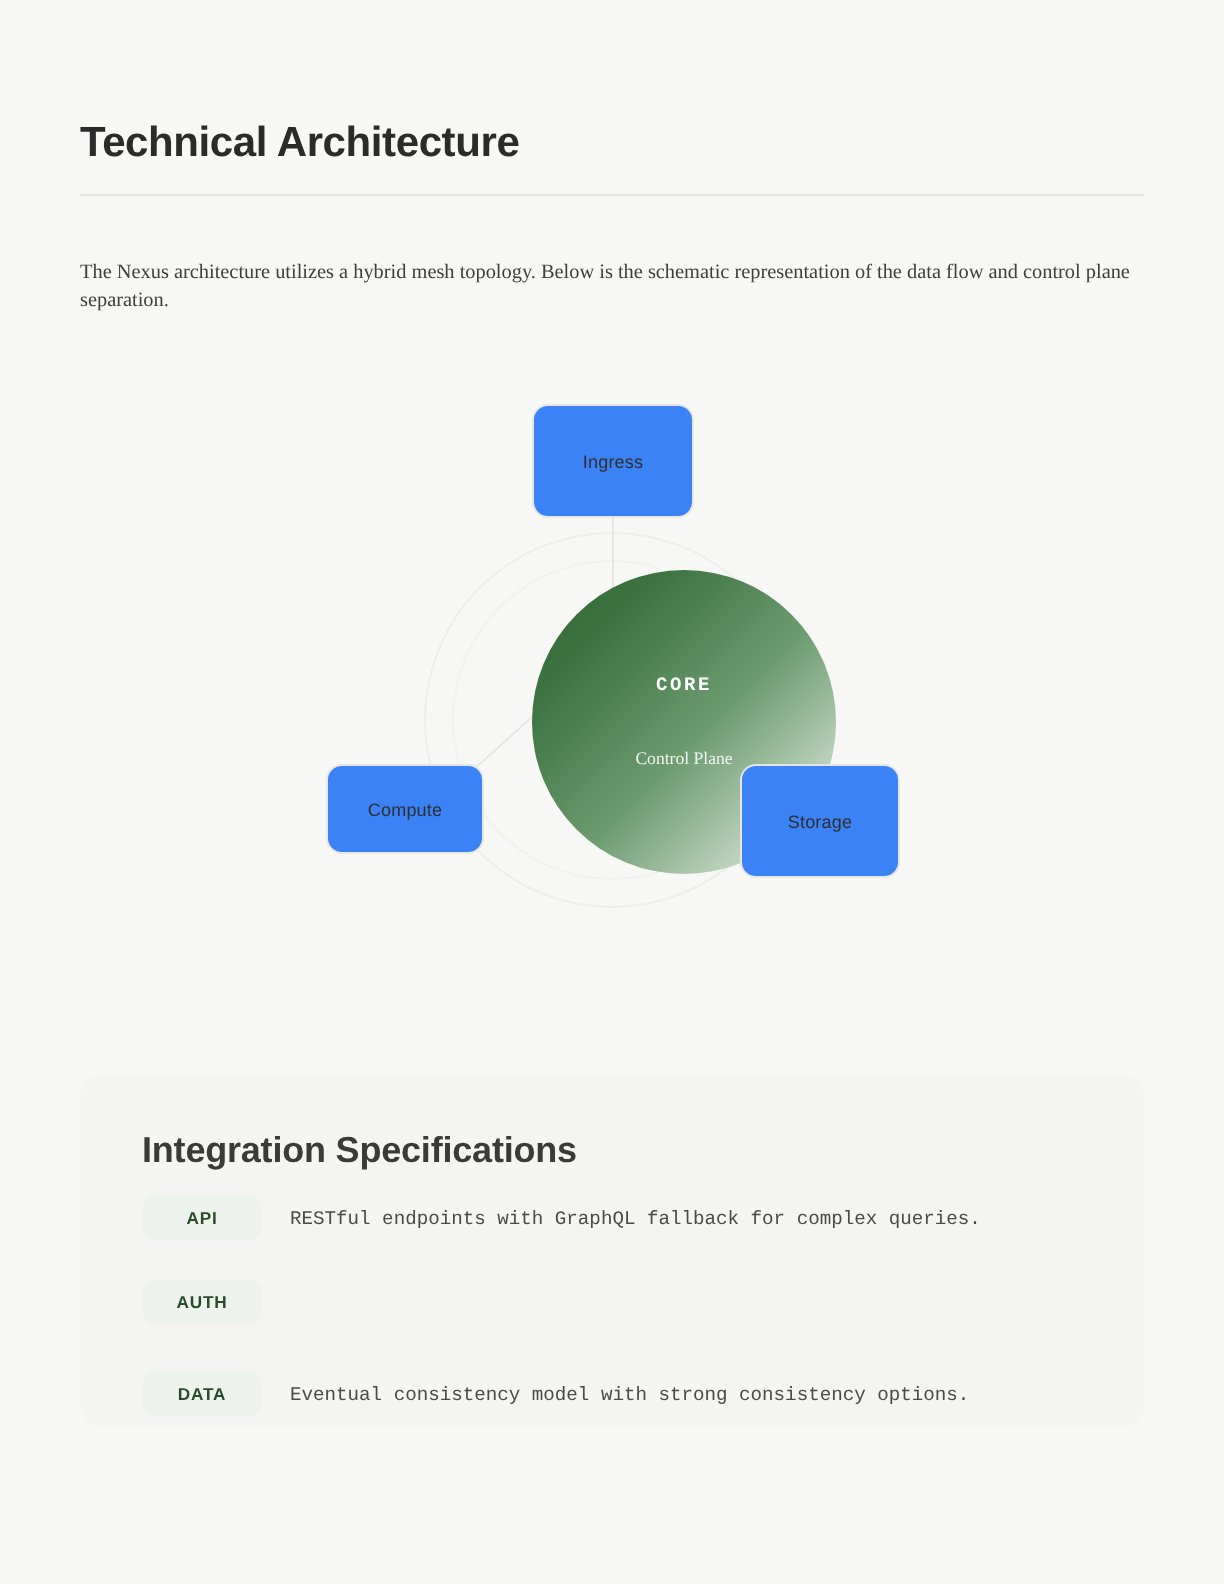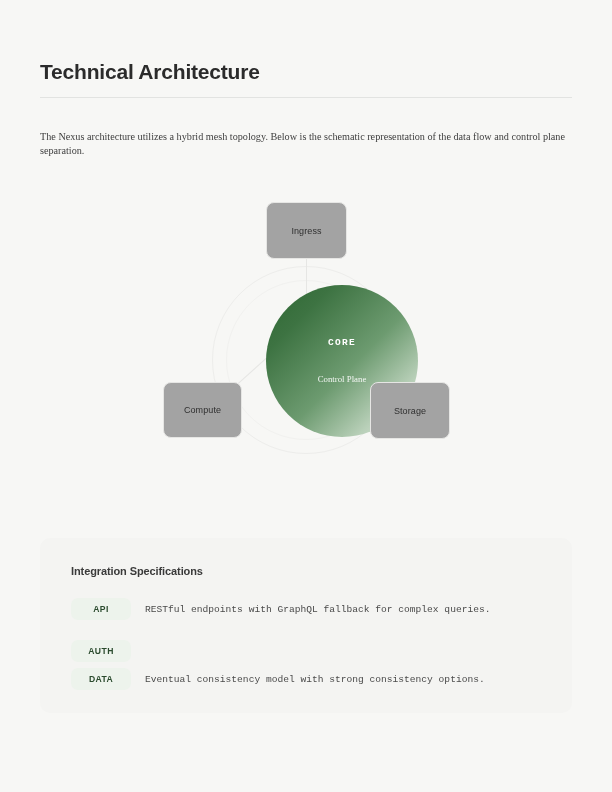--- a/index.html
+++ b/index.html
@@ -138,21 +138,21 @@
     font-family: "Liberation Serif", serif;
     font-size: 8.8px;
     color: #f2f6f2;
     line-height: 12px;
     margin-top: 24px;
   }
 
   
   .node-box {
     position: absolute;
-    background: #a3a3a3;
+    background: #3b82f6;
     border: 1px solid #e6e6e4;
     border-radius: 8px;
     box-sizing: border-box;
     display: flex;
     align-items: center;
     justify-content: center;
   }
   .node-label {
     font-family: "Liberation Sans", sans-serif;
     font-size: 9px;
@@ -162,21 +162,21 @@
   .node-ingress {
     left: 226px;
     top: 22px;
     width: 81px;
     height: 57px;
   }
   .node-compute {
     left: 123px;
     top: 202px;
     width: 79px;
-    height: 56px;
+    height: 45px;
   }
   .node-storage {
     left: 330px;
     top: 202px;
     width: 80px;
     height: 57px;
   }
 
   
   .spec-panel {
@@ -187,42 +187,42 @@
     height: 175px;
     background: #f4f4f2;
     border-radius: 10px;
     box-sizing: border-box;
   }
   .spec-heading {
     position: absolute;
     left: 31px;
     top: 27px;
     font-family: "Liberation Sans", sans-serif;
-    font-size: 11px;
+    font-size: 18px;
     font-weight: bold;
     color: #3a3a3a;
     letter-spacing: -0.1px;
     white-space: nowrap;
   }
 
   .spec-rows {
     position: absolute;
     left: 31px;
     top: 60px;
     width: 470px;
   }
   .spec-row {
     position: relative;
     height: 22px;
     display: flex;
     align-items: center;
   }
   .spec-row.r0 { margin-top: 0px; }
   .spec-row.r1 { margin-top: 20px; }
-  .spec-row.r2 { margin-top: 6px; }
+  .spec-row.r2 { margin-top: 24px; }
 
   .spec-badge {
     width: 60px;
     height: 22px;
     border-radius: 7px;
     background: #edf3ec;
     display: flex;
     align-items: center;
     justify-content: center;
     font-family: "Liberation Sans", sans-serif;

